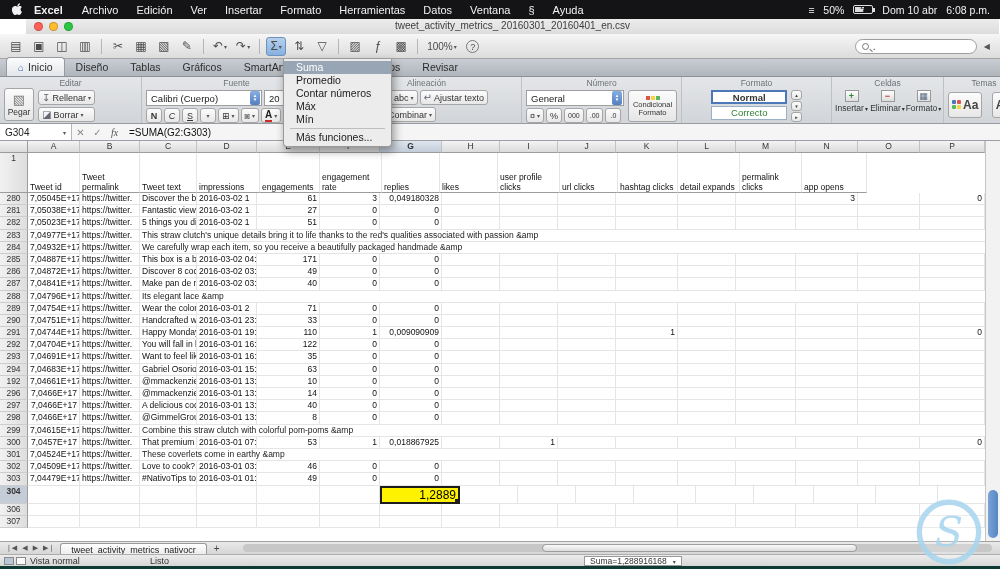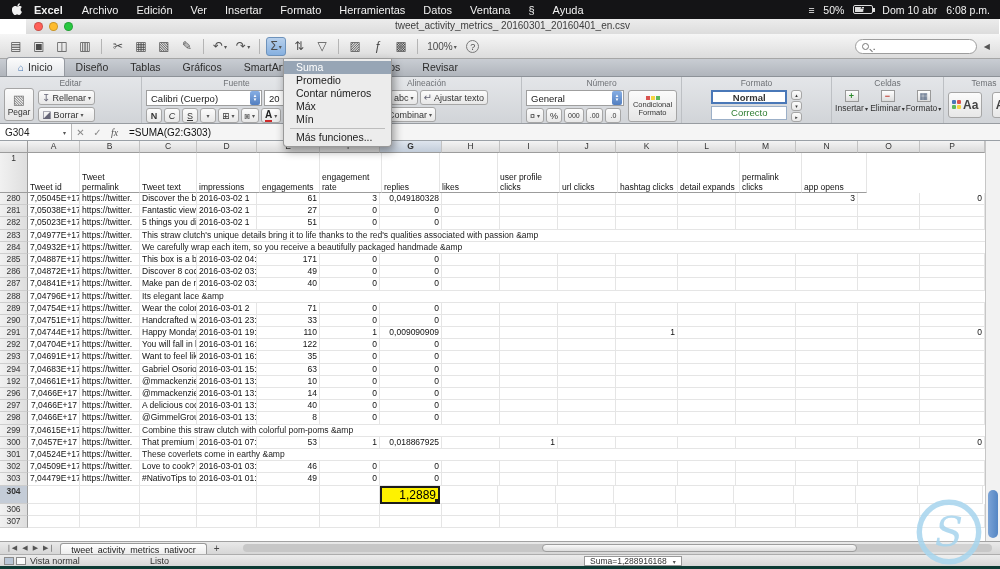--- a/index.html
+++ b/index.html
@@ -932,21 +932,21 @@
       <div class="gcell" data-name="cell-p303" style="width: 65px;"></div>
     </div>
     <div class="grid-row" data-name="row-304" style="height: 18px;">
       <div class="rowhdr sel" data-name="row-header-304">304</div>
       <div class="gcell" data-name="cell-a304" style="width: 52px;"></div>
       <div class="gcell" data-name="cell-b304" style="width: 60px;"></div>
       <div class="gcell" data-name="cell-c304" style="width: 57px;"></div>
       <div class="gcell" data-name="cell-d304" style="width: 60px;"></div>
       <div class="gcell" data-name="cell-e304" style="width: 63px;"></div>
       <div class="gcell" data-name="cell-f304" style="width: 60px;"></div>
-      <div class="gcell num selected-cell" data-name="cell-g304" style="width: 60px;">1,2889<span class="fill-handle" data-name="fill-handle"></span></div>
+      <div class="gcell num selected-cell" data-name="cell-g304" style="width: 80px;">1,2889<span class="fill-handle" data-name="fill-handle"></span></div>
       <div class="gcell" data-name="cell-h304" style="width: 58px;"></div>
       <div class="gcell" data-name="cell-i304" style="width: 58px;"></div>
       <div class="gcell" data-name="cell-j304" style="width: 58px;"></div>
       <div class="gcell" data-name="cell-k304" style="width: 62px;"></div>
       <div class="gcell" data-name="cell-l304" style="width: 58px;"></div>
       <div class="gcell" data-name="cell-m304" style="width: 60px;"></div>
       <div class="gcell" data-name="cell-n304" style="width: 62px;"></div>
       <div class="gcell" data-name="cell-o304" style="width: 62px;"></div>
       <div class="gcell" data-name="cell-p304" style="width: 65px;"></div>
     </div>

